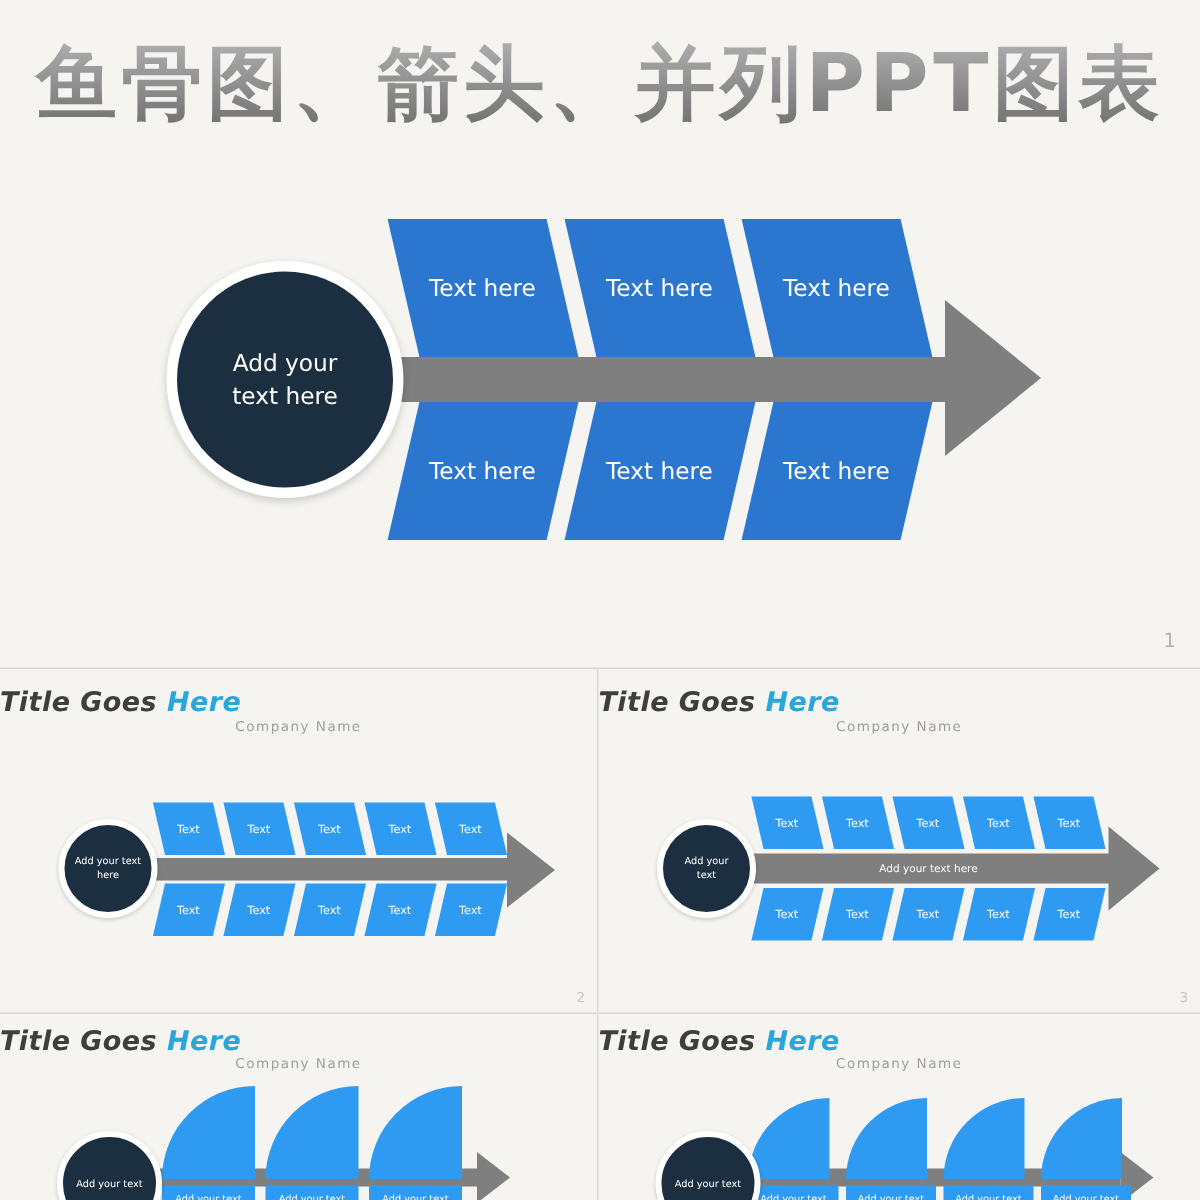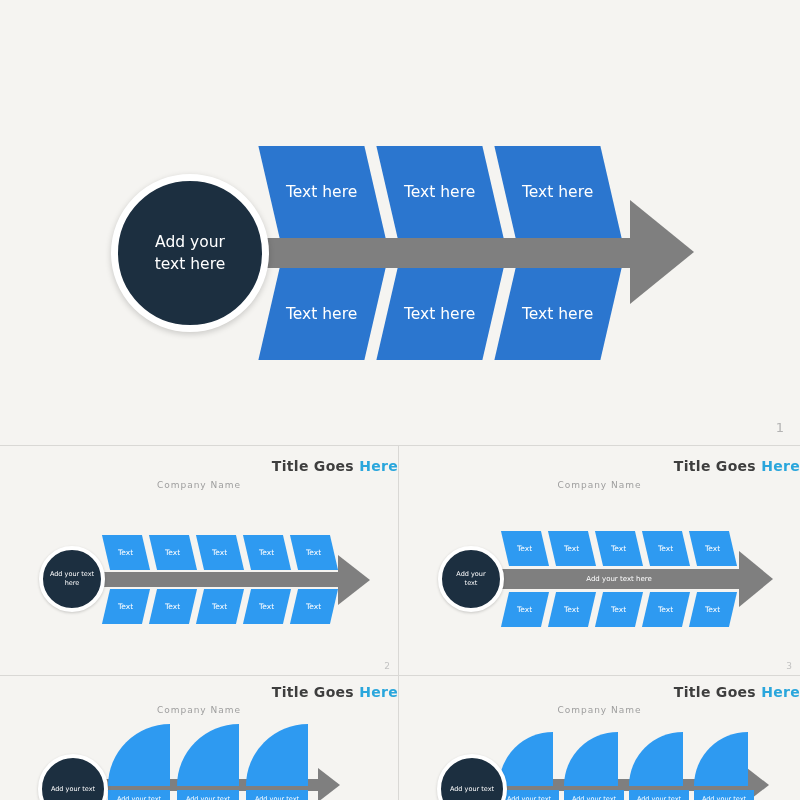--- a/index.html
+++ b/index.html
@@ -38,22 +38,22 @@
   .rib { position:absolute; display:flex; align-items:center; justify-content:center;
          color:#fff; z-index:2; }
   .rib1 { width:106px; height:92px; background:#2b76cf; font-size:15.5px; }
   .rib1.t { top:146px; transform:skewX(13deg); }
   .rib1.b { top:268px; transform:skewX(-13deg); }
   .rib1.t > span { transform:skewX(-13deg); }
   .rib1.b > span { transform:skewX(13deg); }
   .pn1 { position:absolute; right:16px; bottom:10px; font-size:13px; color:#b3b3b3; }
 
   
-  .mini-title { position:absolute; top:12px; left:0; width:100%; text-align:right;
-                font-size:14px; font-weight:bold; color:#3e3e3e; letter-spacing:.3px; }
+  .mini-title { position:absolute; top:12px; left:0; width:100%; text-align:left;
+                font-size:18px; font-weight:bold; color:#3e3e3e; letter-spacing:.3px;font-style:italic; }
   .mini-title .ta { color:#2aa6dc; }
   .company { position:absolute; top:34px; left:0; width:100%; text-align:center;
              font-size:9px; color:#9e9e9e; letter-spacing:1px; }
   .mini-circle { position:absolute; border-radius:50%; background:#1c2f40; border:4px solid #ffffff;
                  display:flex; align-items:center; justify-content:center; text-align:center;
                  color:#fff; font-size:6.5px; line-height:1.35; z-index:3; box-shadow:0 1px 3px rgba(0,0,0,.18); }
   .mini-spine { position:absolute; background:#7f7f7f; z-index:1; display:flex; align-items:center;
                 justify-content:center; color:#fff; font-size:7px; }
   .mini-arrow { position:absolute; width:0; height:0; z-index:1; }
   .mrib { width:40px; height:35px; font-size:7.5px; background:#2e9af1; }
@@ -95,20 +95,21 @@
   #slide5 .mini-spine  { left:95px; top:103px; width:253px; height:12px; }
   #slide5 .mini-arrow  { left:348px; top:92px; border-top:17px solid transparent;
                          border-bottom:17px solid transparent; border-left:22px solid #7f7f7f; }
   #slide5 .fan { width:54px; height:54px; top:56px; }
   #slide5 .bar { width:60px; height:18px; top:114px; }
 </style>
 </head>
 <body>
 
 <div class="slide" id="slide1">
+  <div class="main-title">鱼骨图、箭头、并列PPT图表</div>
 
   <div class="spine1"></div>
   <div class="arrow1"></div>
 
   <div class="rib rib1 t" style="left:269px">
       <span>Text here</span>
     </div>
   <div class="rib rib1 t" style="left:387px">
       <span>Text here</span>
     </div>

